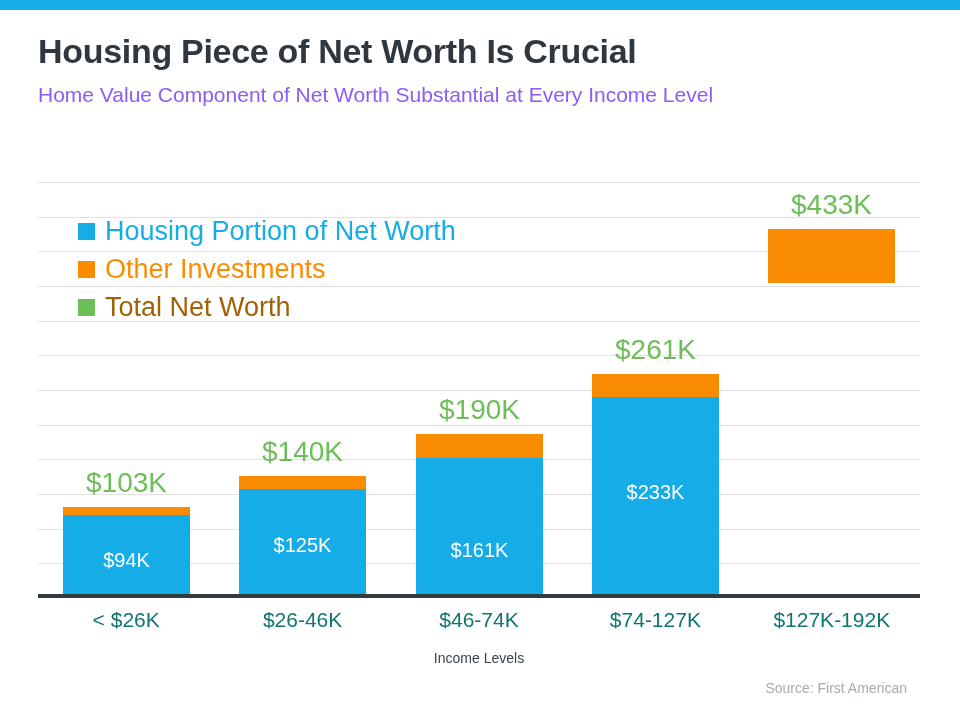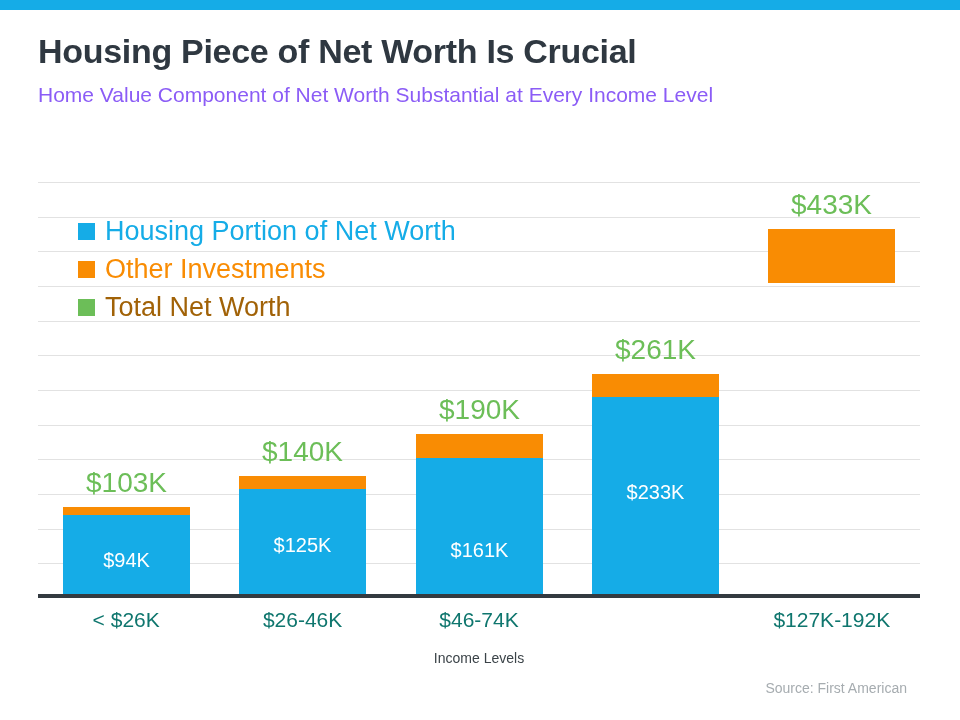--- a/index.html
+++ b/index.html
@@ -247,18 +247,19 @@
     <div class="legend-row">
       <span class="legend-swatch" style="background: rgb(108, 190, 88);"></span>
       <span class="legend-label" style="color: #a16207;">Total Net Worth</span>
     </div>
   </div>
 
 <div class="cat-axis" id="cat-axis">
     <div class="cat-label" style="left: 0px; width: 176.4px;">&lt; $26K</div>
     <div class="cat-label" style="left: 176.4px; width: 176.4px;">$26-46K</div>
     <div class="cat-label" style="left: 352.8px; width: 176.4px;">$46-74K</div>
+    <div class="cat-label" style="left: 529.2px; width: 176.4px;">$74-127K</div>
     <div class="cat-label" style="left: 705.6px; width: 176.4px;">$127K-192K</div>
   </div>
 
 <div class="axis-title">Income  Levels</div>
 
 <div class="source-note">Source: First American</div>
 
 </body></html>

